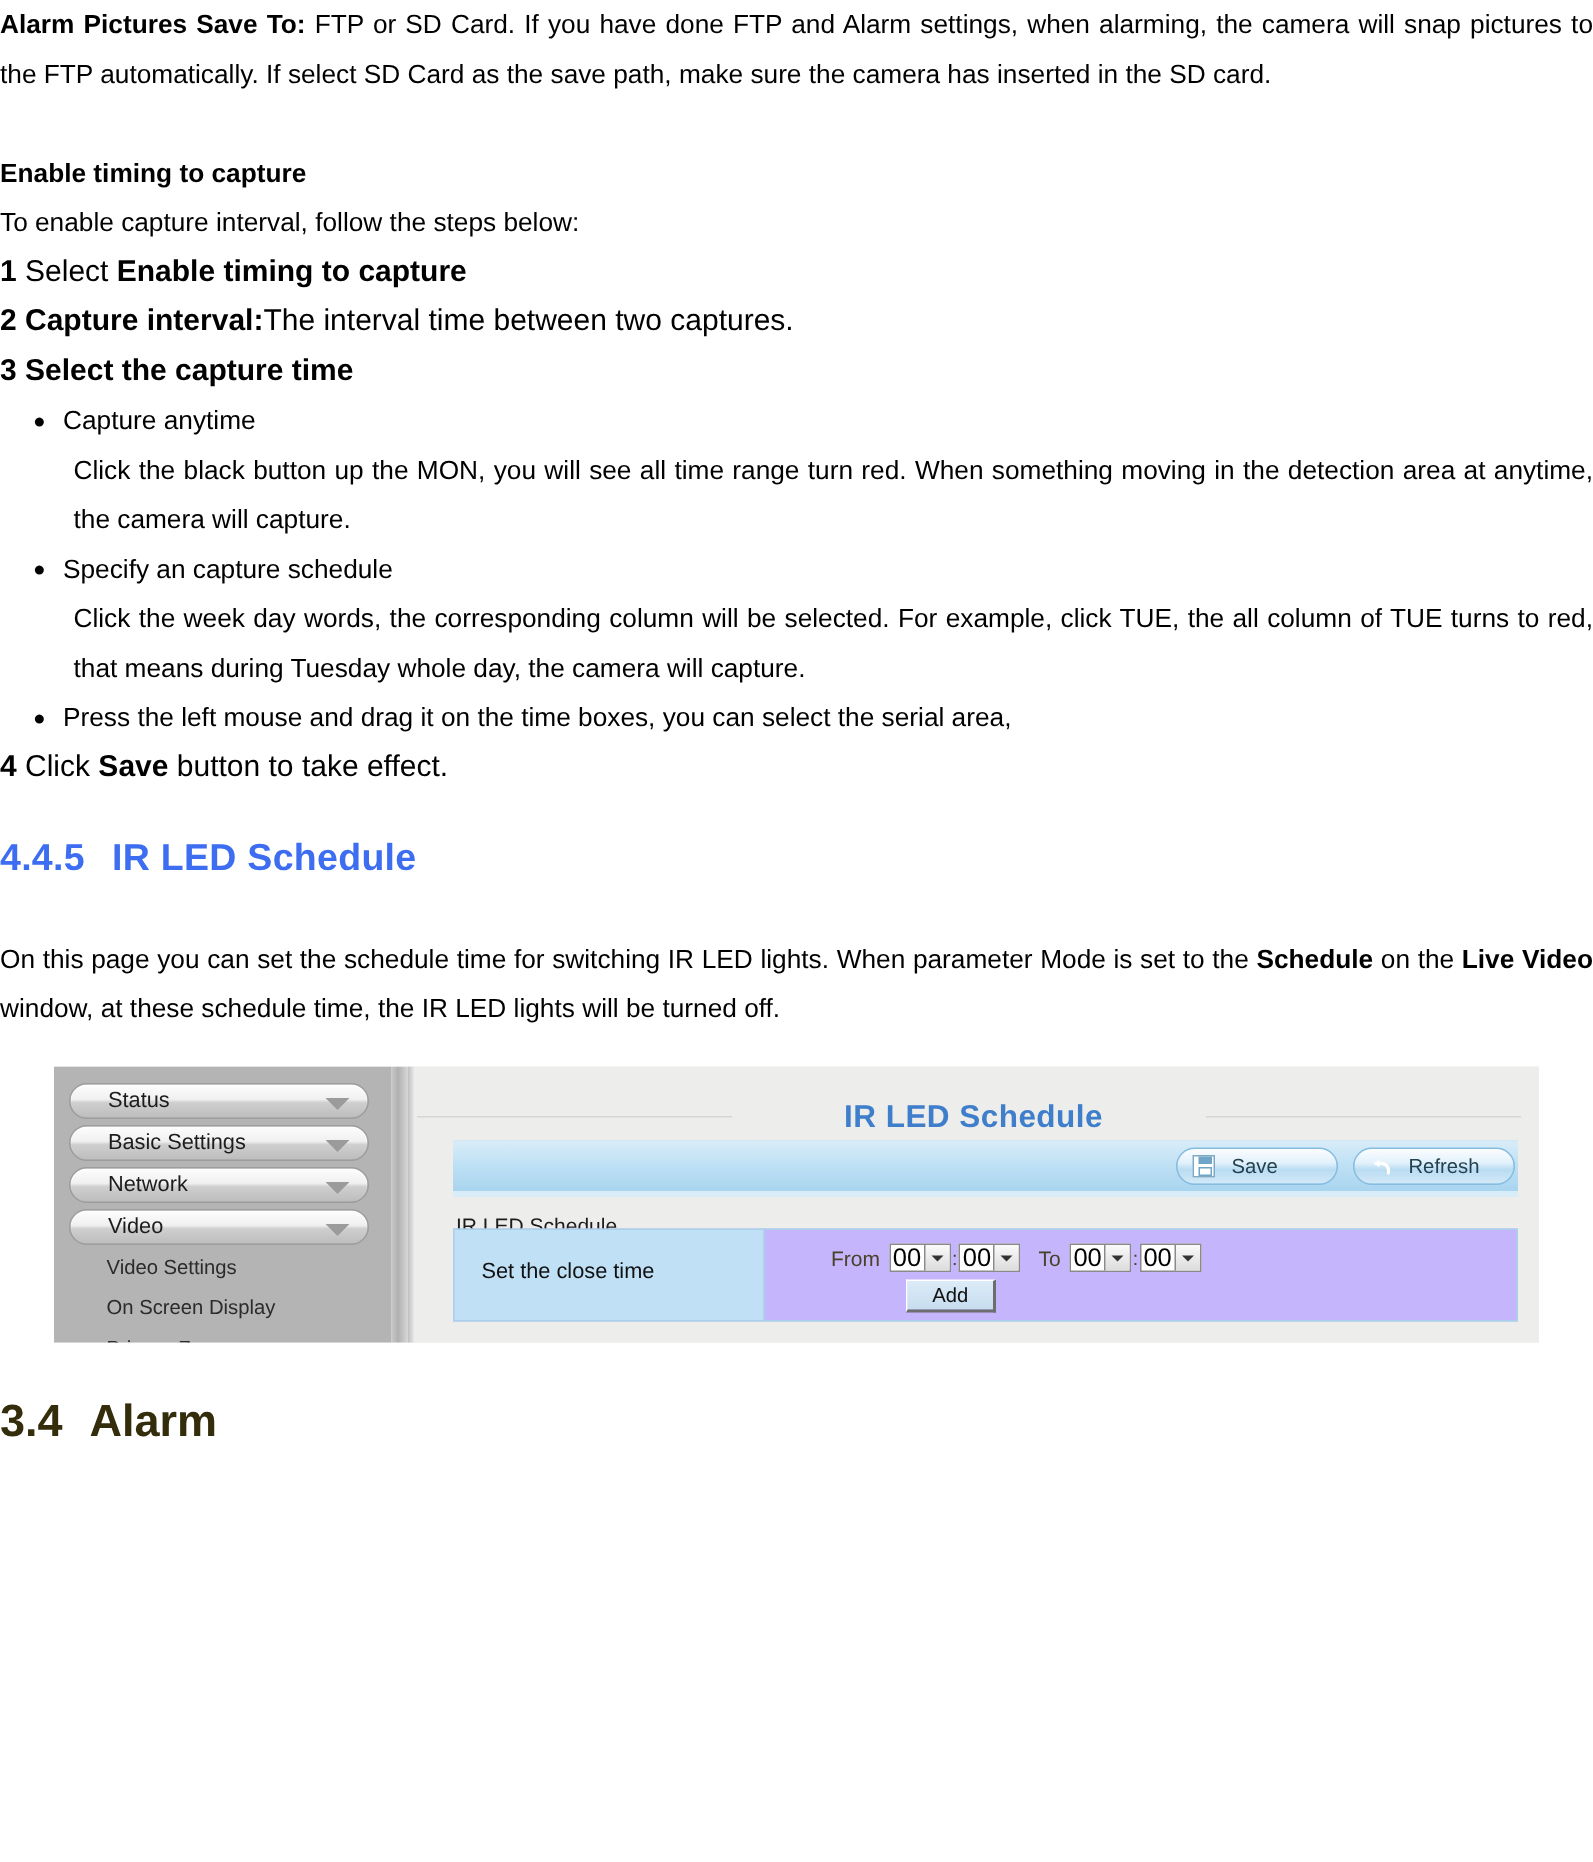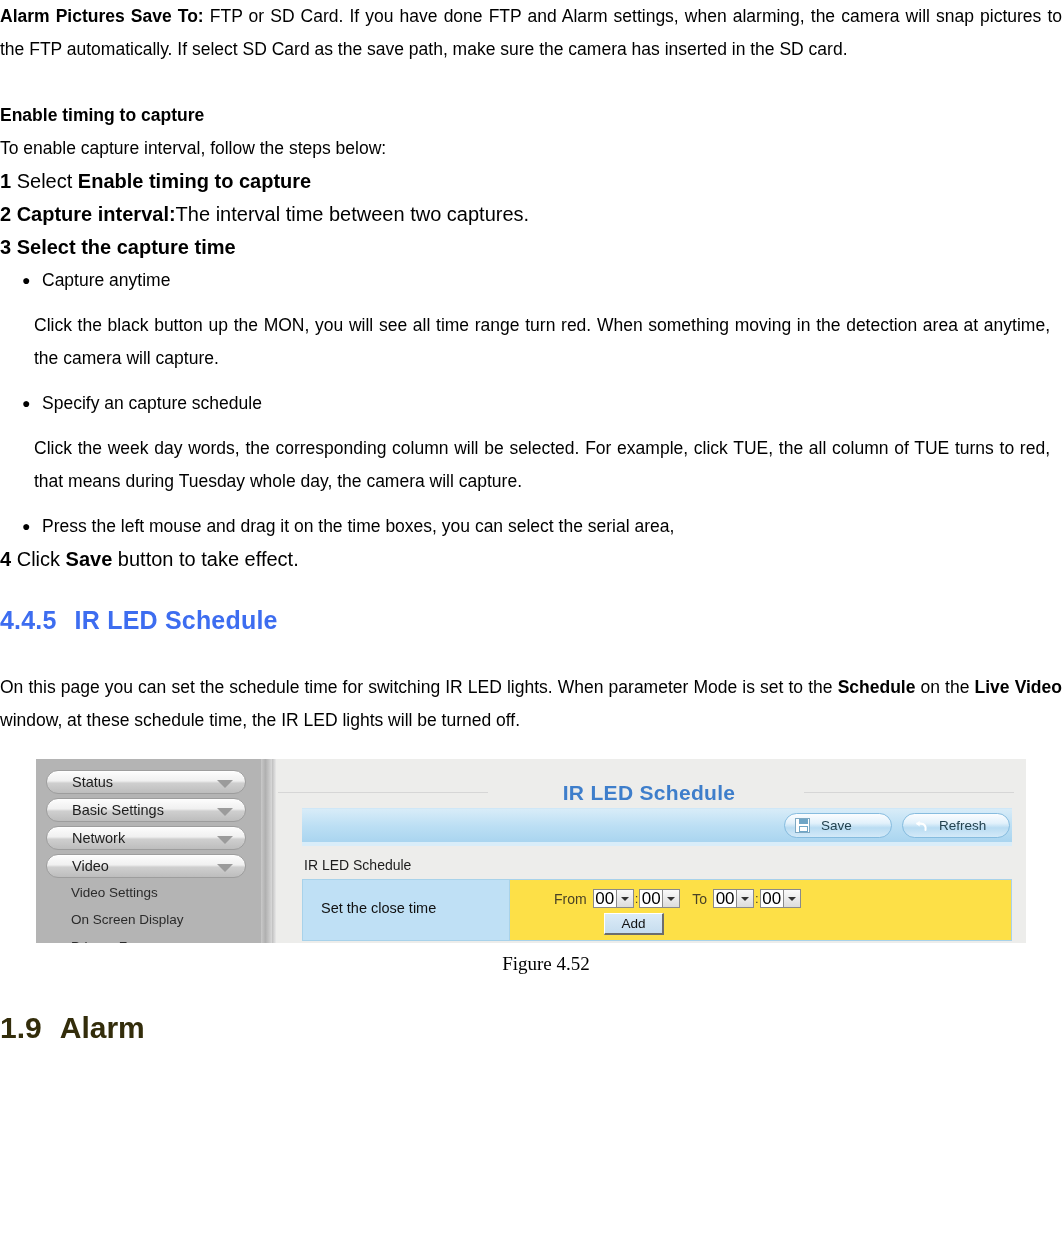--- a/index.html
+++ b/index.html
@@ -55,22 +55,22 @@
     font-size: 14px;
     line-height: 33px;
   }
   .bullet-label {
     display: inline-block;
     padding-left: 20px;
   }
   .bullet-body {
     font-size: 17.5px;
     line-height: 33px;
-    margin: 12px;
-    padding-left: 22px;
+    margin: 0;
+    padding-left: 49px;
     text-align: justify;
   }
 
   
   h2.sec-heading {
     font-size: 25px;
     font-weight: bold;
     color: #3d6df0;
     margin: 26px 0 0 0;
     line-height: 36px;
@@ -305,26 +305,26 @@
     position: absolute;
     left: 32px;
     top: 98px;
     font-size: 14px;
     color: #1c1c1c;
   }
 
   .form-box {
     position: absolute;
     left: 30px;
-    top: 120px;
+    top: 108px;
     width: 710px;
     height: 62px;
     border: 1px solid #a8d2ea;
     box-sizing: border-box;
-    background: #fde047;
+    background: #c4b5fd;
   }
   .form-left {
     position: absolute;
     left: 0;
     top: 0;
     width: 206px;
     height: 60px;
     background: #bfe0f5;
   }
   .form-left .lbl {
@@ -550,22 +550,21 @@
             <span class="val">00</span>
             <span class="arw"></span>
           </span>
         </div>
 
         <div class="add-btn">Add</div>
       </div>
     </div>
   </div>
 
-  <p class="caption">Figure 4.52</p>
 
   <div class="spacer-line"></div>
 
-  <h2 class="sec-heading-olive"><span class="num">1.9</span><span>Alarm</span></h2>
+  <h2 class="sec-heading-olive"><span class="num">3.4</span><span>Alarm</span></h2>
 
   <div class="spacer-line"></div>
 
 
 </div>
 
 </body></html>

